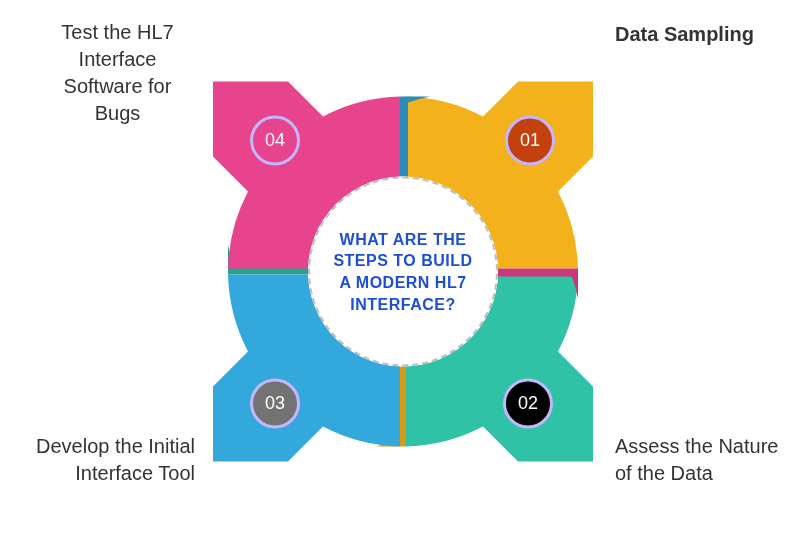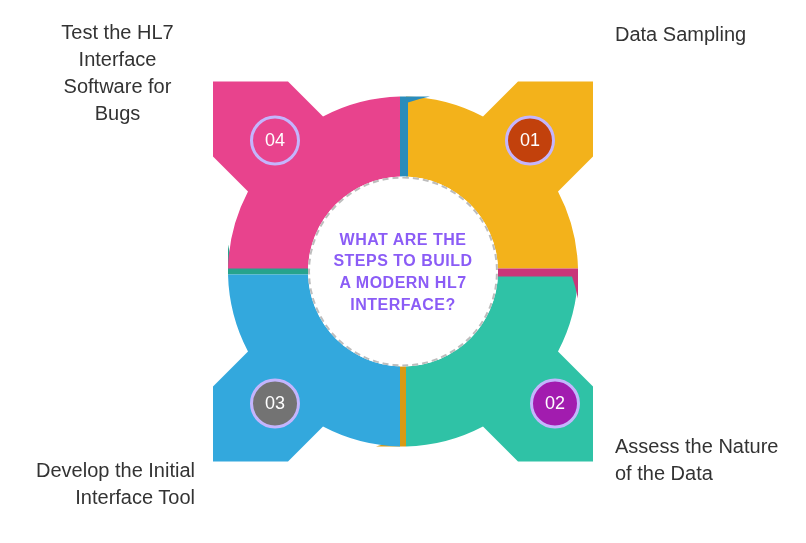--- a/index.html
+++ b/index.html
@@ -32,21 +32,21 @@
     display: flex;
     align-items: center;
     justify-content: center;
     text-align: center;
     z-index: 30;
     padding: 18px;
   }
   .center-text {
     font-size: 16px;
     font-weight: 600;
-    color: #8b5cf6;
+    color: #1d4ed8;
     letter-spacing: 0.5px;
     line-height: 1.35;
   }
   .quadrant-svg {
     position: absolute;
     left: 50%;
     top: 50%;
     transform: translate(-50%, -50%);
     z-index: 10;
   }
@@ -64,24 +64,24 @@
     color: #fff;
     z-index: 25;
   }
   .label {
     position: absolute;
     font-size: 20px;
     color: #333;
     line-height: 1.35;
     z-index: 5;
   }
-  .label.tr { text-align: left; }
+  .label.tr { text-align: left; font-weight: bold; }
   .label.tl { text-align: center; }
   .label.br { text-align: left; }
-  .label.bl { text-align: right; margin-top: 24px; }
+  .label.bl { text-align: right; }
 </style>
 </head>
 <body>
 
 <div class="diagram">
 
   <svg class="quadrant-svg" width="460" height="460" viewBox="-230 -230 460 460">
     <defs></defs>
 
     <g>
@@ -145,21 +145,21 @@
     </g>
   </svg>
 
   <div class="center-circle">
     <div class="center-text">WHAT ARE THE STEPS TO BUILD A MODERN HL7 INTERFACE?</div>
   </div>
 
   <div class="num-circle" style="background:#c2410c; left:505px; top:115px;">
     <span>01</span>
   </div>
-  <div class="num-circle" style="background:#a21caf; left:530px; top:378px;justify-content:center;">
+  <div class="num-circle" style="background:#000000; left:503px; top:378px;justify-content:center;">
     <span>02</span>
   </div>
   <div class="num-circle" style="background:#737373; left:250px; top:378px;">
     <span>03</span>
   </div>
   <div class="num-circle" style="background:#e8438d; left:250px; top:115px;">
     <span>04</span>
   </div>
 
   <div class="label tr" style="left:615px; top:20px; width:170px;">

